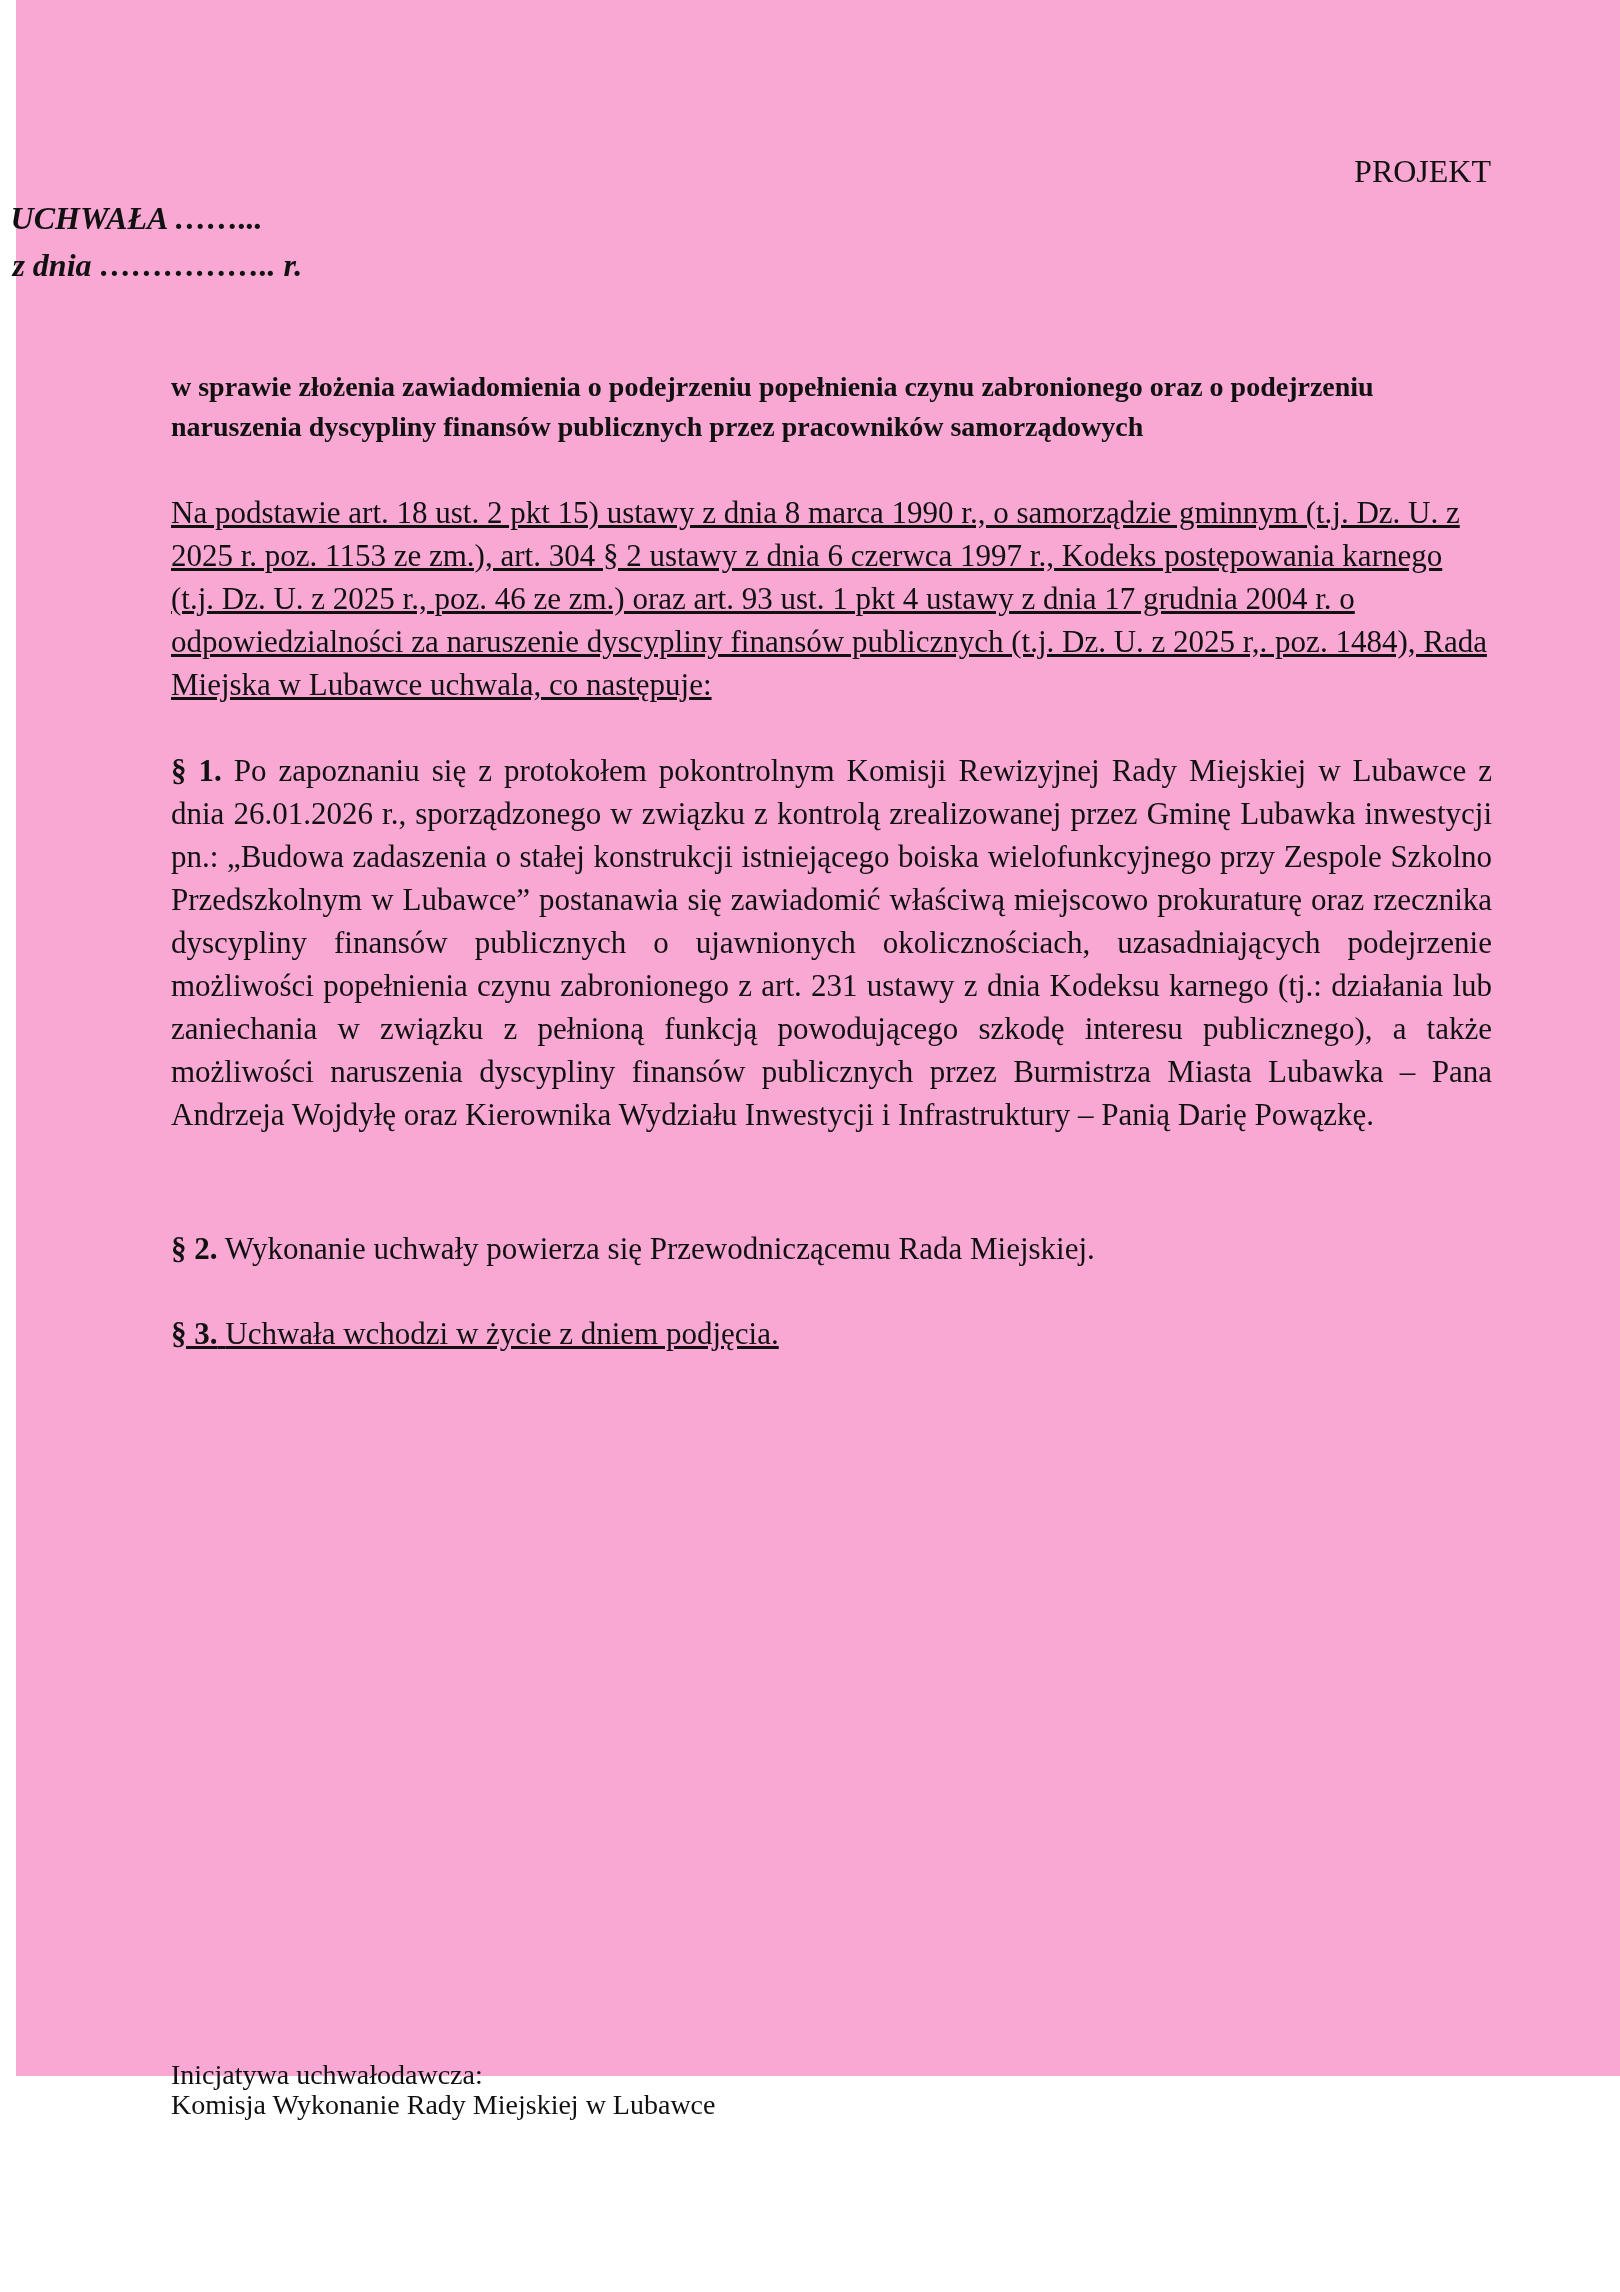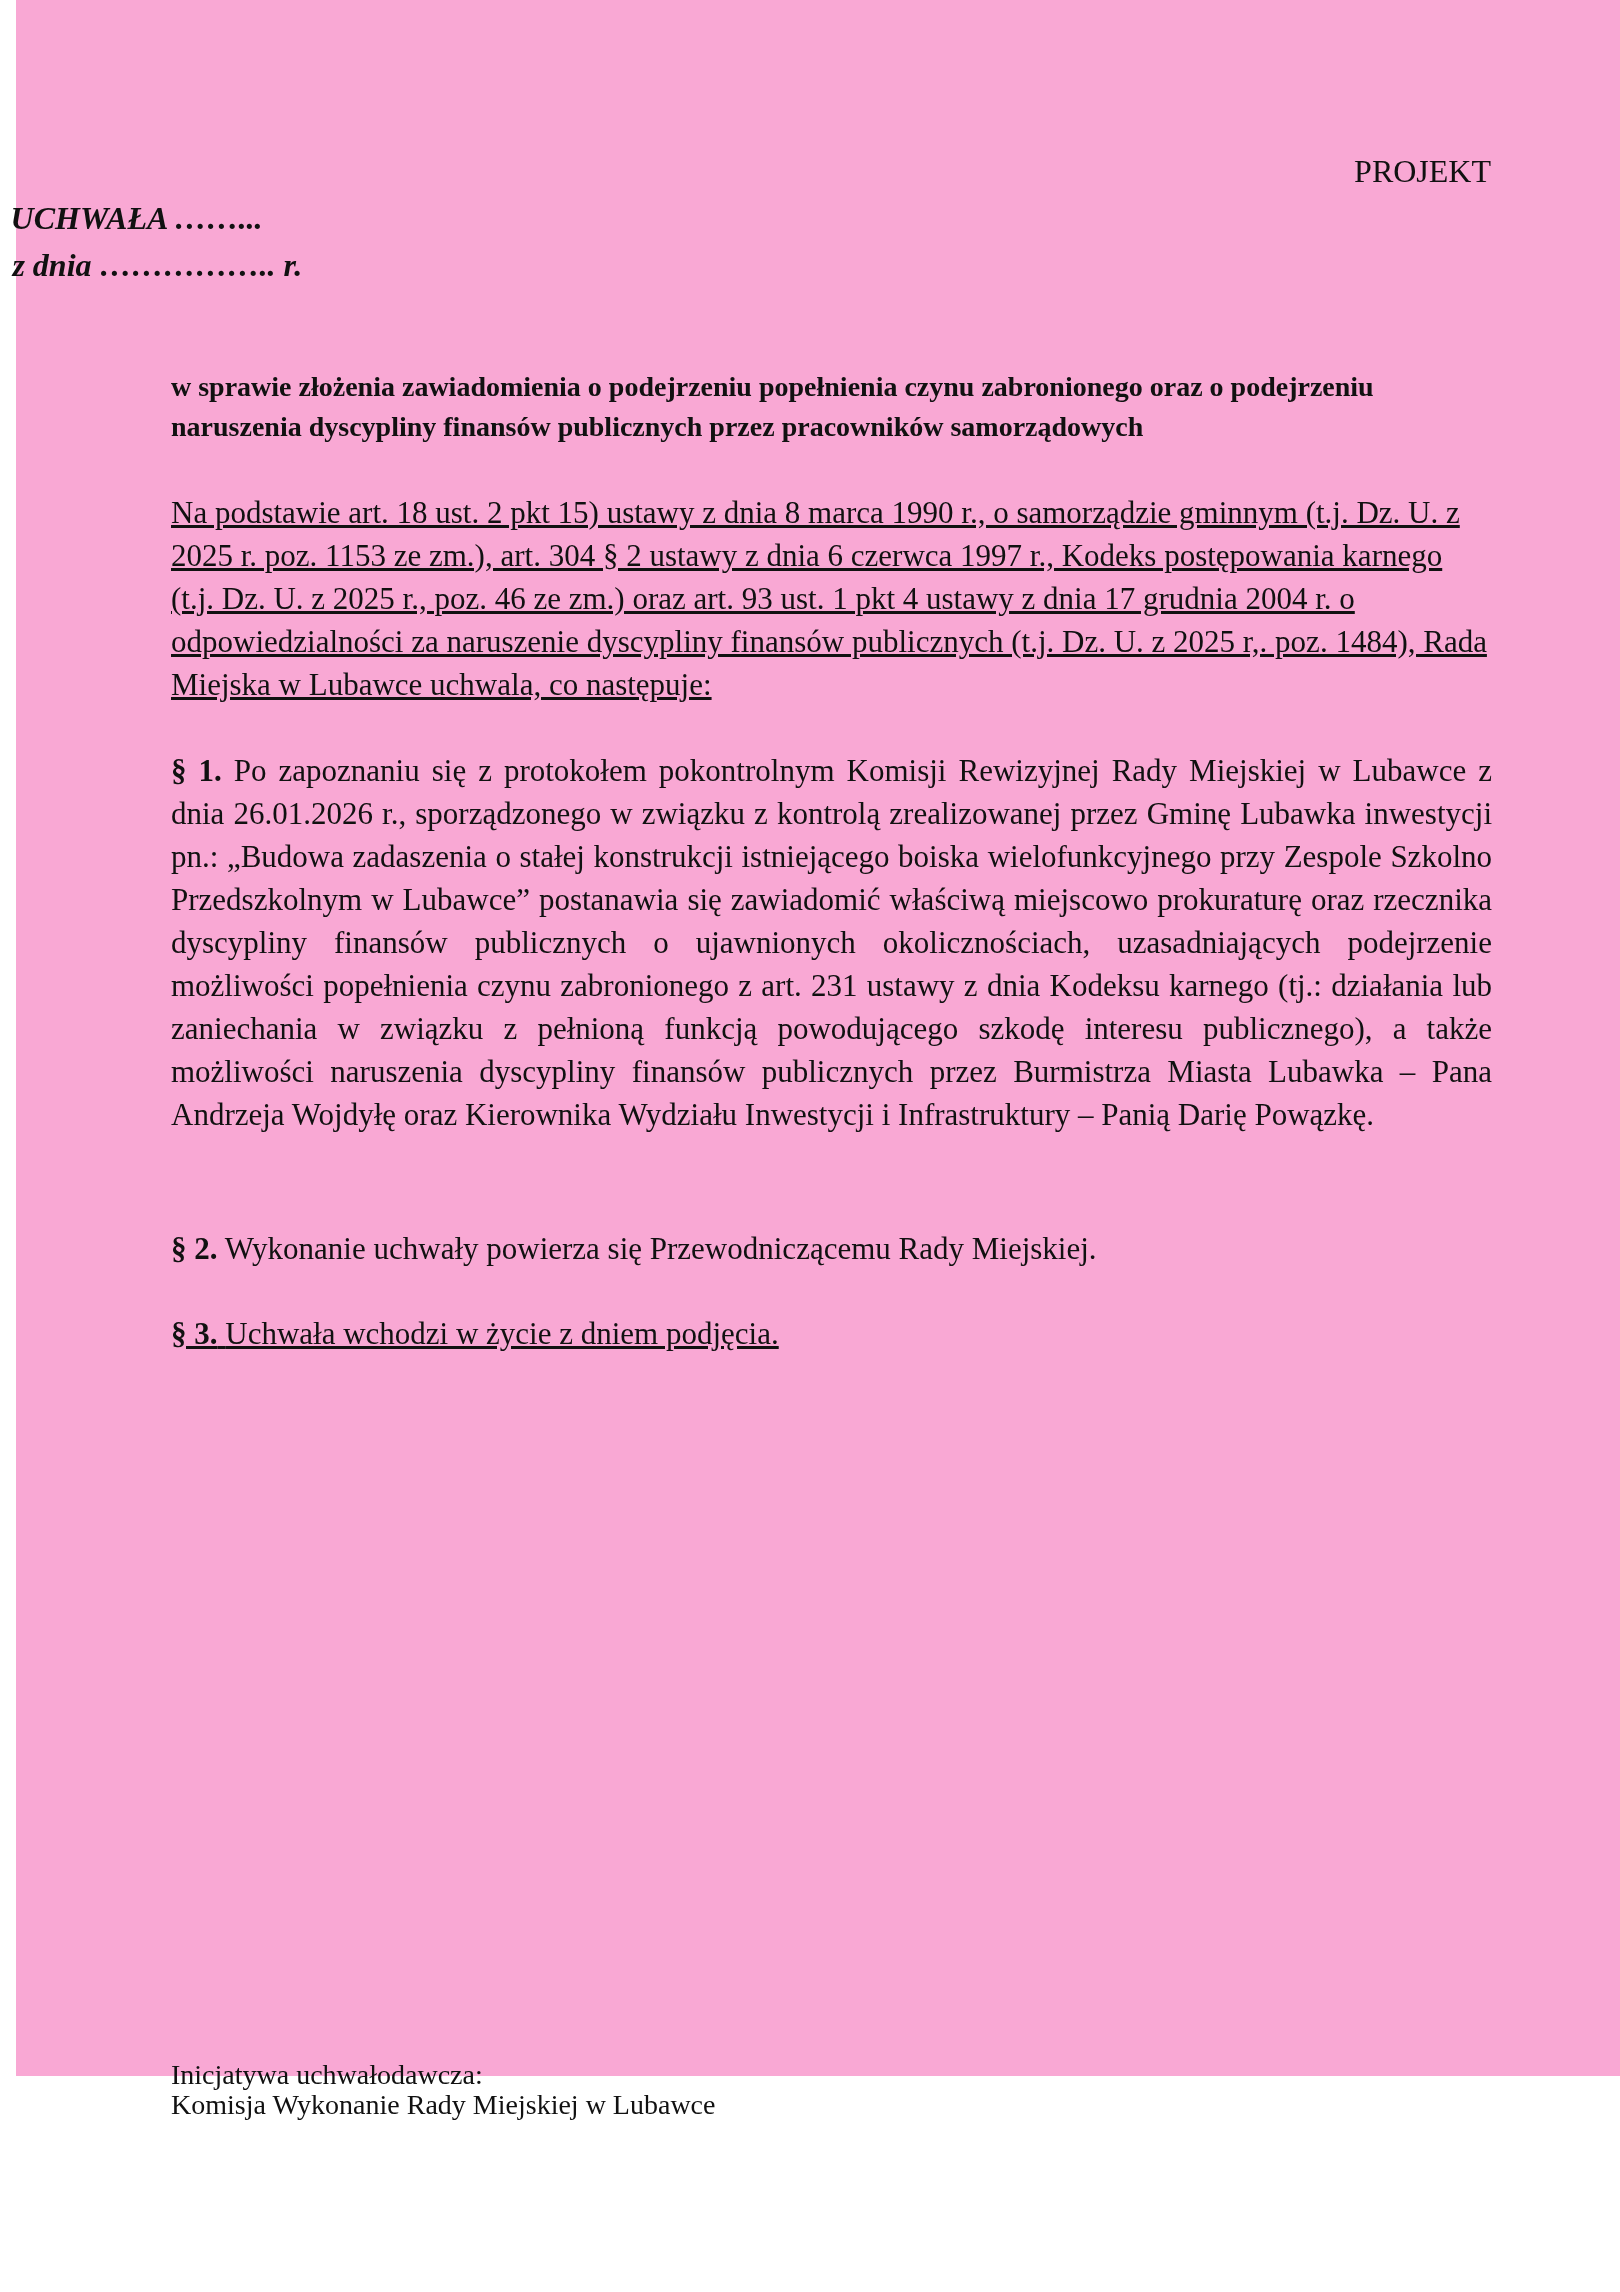--- a/index.html
+++ b/index.html
@@ -93,21 +93,21 @@
 
   <div class="body-text basis">Na podstawie art. 18 ust. 2 pkt 15) ustawy z dnia 8 marca 1990 r., o samorządzie gminnym (t.j. Dz. U. z 2025 r. poz. 1153 ze zm.), art. 304 § 2 ustawy z dnia 6 czerwca 1997 r., Kodeks postępowania karnego (t.j. Dz. U. z 2025 r., poz. 46 ze zm.) oraz art. 93 ust. 1 pkt 4 ustawy z dnia 17 grudnia 2004 r. o odpowiedzialności za naruszenie dyscypliny finansów publicznych (t.j. Dz. U. z 2025 r,. poz. 1484), Rada Miejska w Lubawce uchwala, co następuje:</div>
 
   <div class="body-text para1">
     <span class="para-num">§ 1.</span>
     <span>Po zapoznaniu się z protokołem pokontrolnym Komisji Rewizyjnej Rady Miejskiej w Lubawce z dnia 26.01.2026 r., sporządzonego w związku z kontrolą zrealizowanej przez Gminę Lubawka inwestycji pn.: „Budowa zadaszenia o stałej konstrukcji istniejącego boiska wielofunkcyjnego przy Zespole Szkolno Przedszkolnym w Lubawce” postanawia się zawiadomić właściwą miejscowo prokuraturę oraz rzecznika dyscypliny finansów publicznych o ujawnionych okolicznościach, uzasadniających podejrzenie możliwości popełnienia czynu zabronionego z art. 231 ustawy z dnia Kodeksu karnego (tj.: działania lub zaniechania w związku z pełnioną funkcją powodującego szkodę interesu publicznego), a także możliwości naruszenia dyscypliny finansów publicznych przez Burmistrza Miasta Lubawka – Pana Andrzeja Wojdyłę oraz Kierownika Wydziału Inwestycji i Infrastruktury – Panią Darię Powązkę.</span>
   </div>
 
   <div class="body-text para2">
     <span class="para-num">§ 2.</span>
-    <span>Wykonanie uchwały powierza się Przewodniczącemu Rady Miejskiej.</span>
+    <span>Wykonanie uchwały powierza się Przewodniczącemu Rada Miejskiej.</span>
   </div>
 
   <div class="body-text para3">
     <span class="para-num">§ 3.</span>
     <span>Uchwała wchodzi w życie z dniem podjęcia.</span>
   </div>
 
   <div class="footer">
     <div>Inicjatywa uchwałodawcza:</div>
     <div>Komisja Wykonanie Rady Miejskiej w Lubawce</div>

